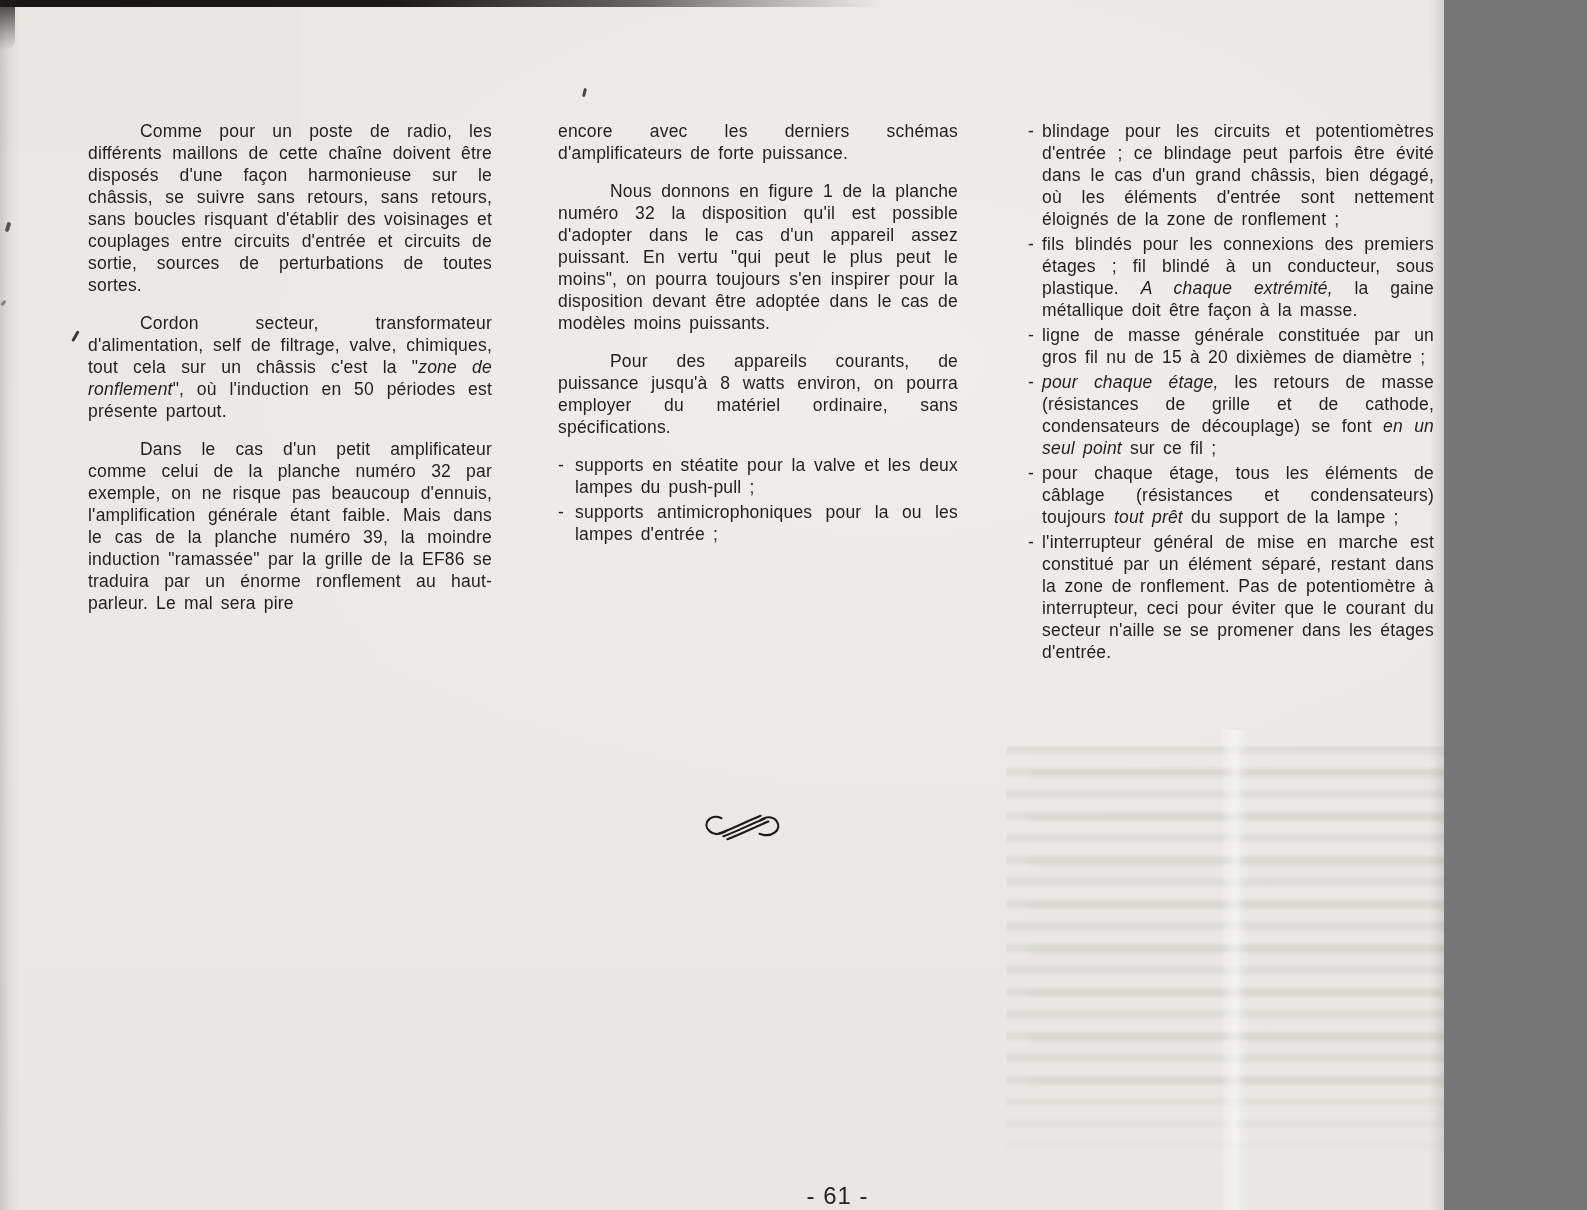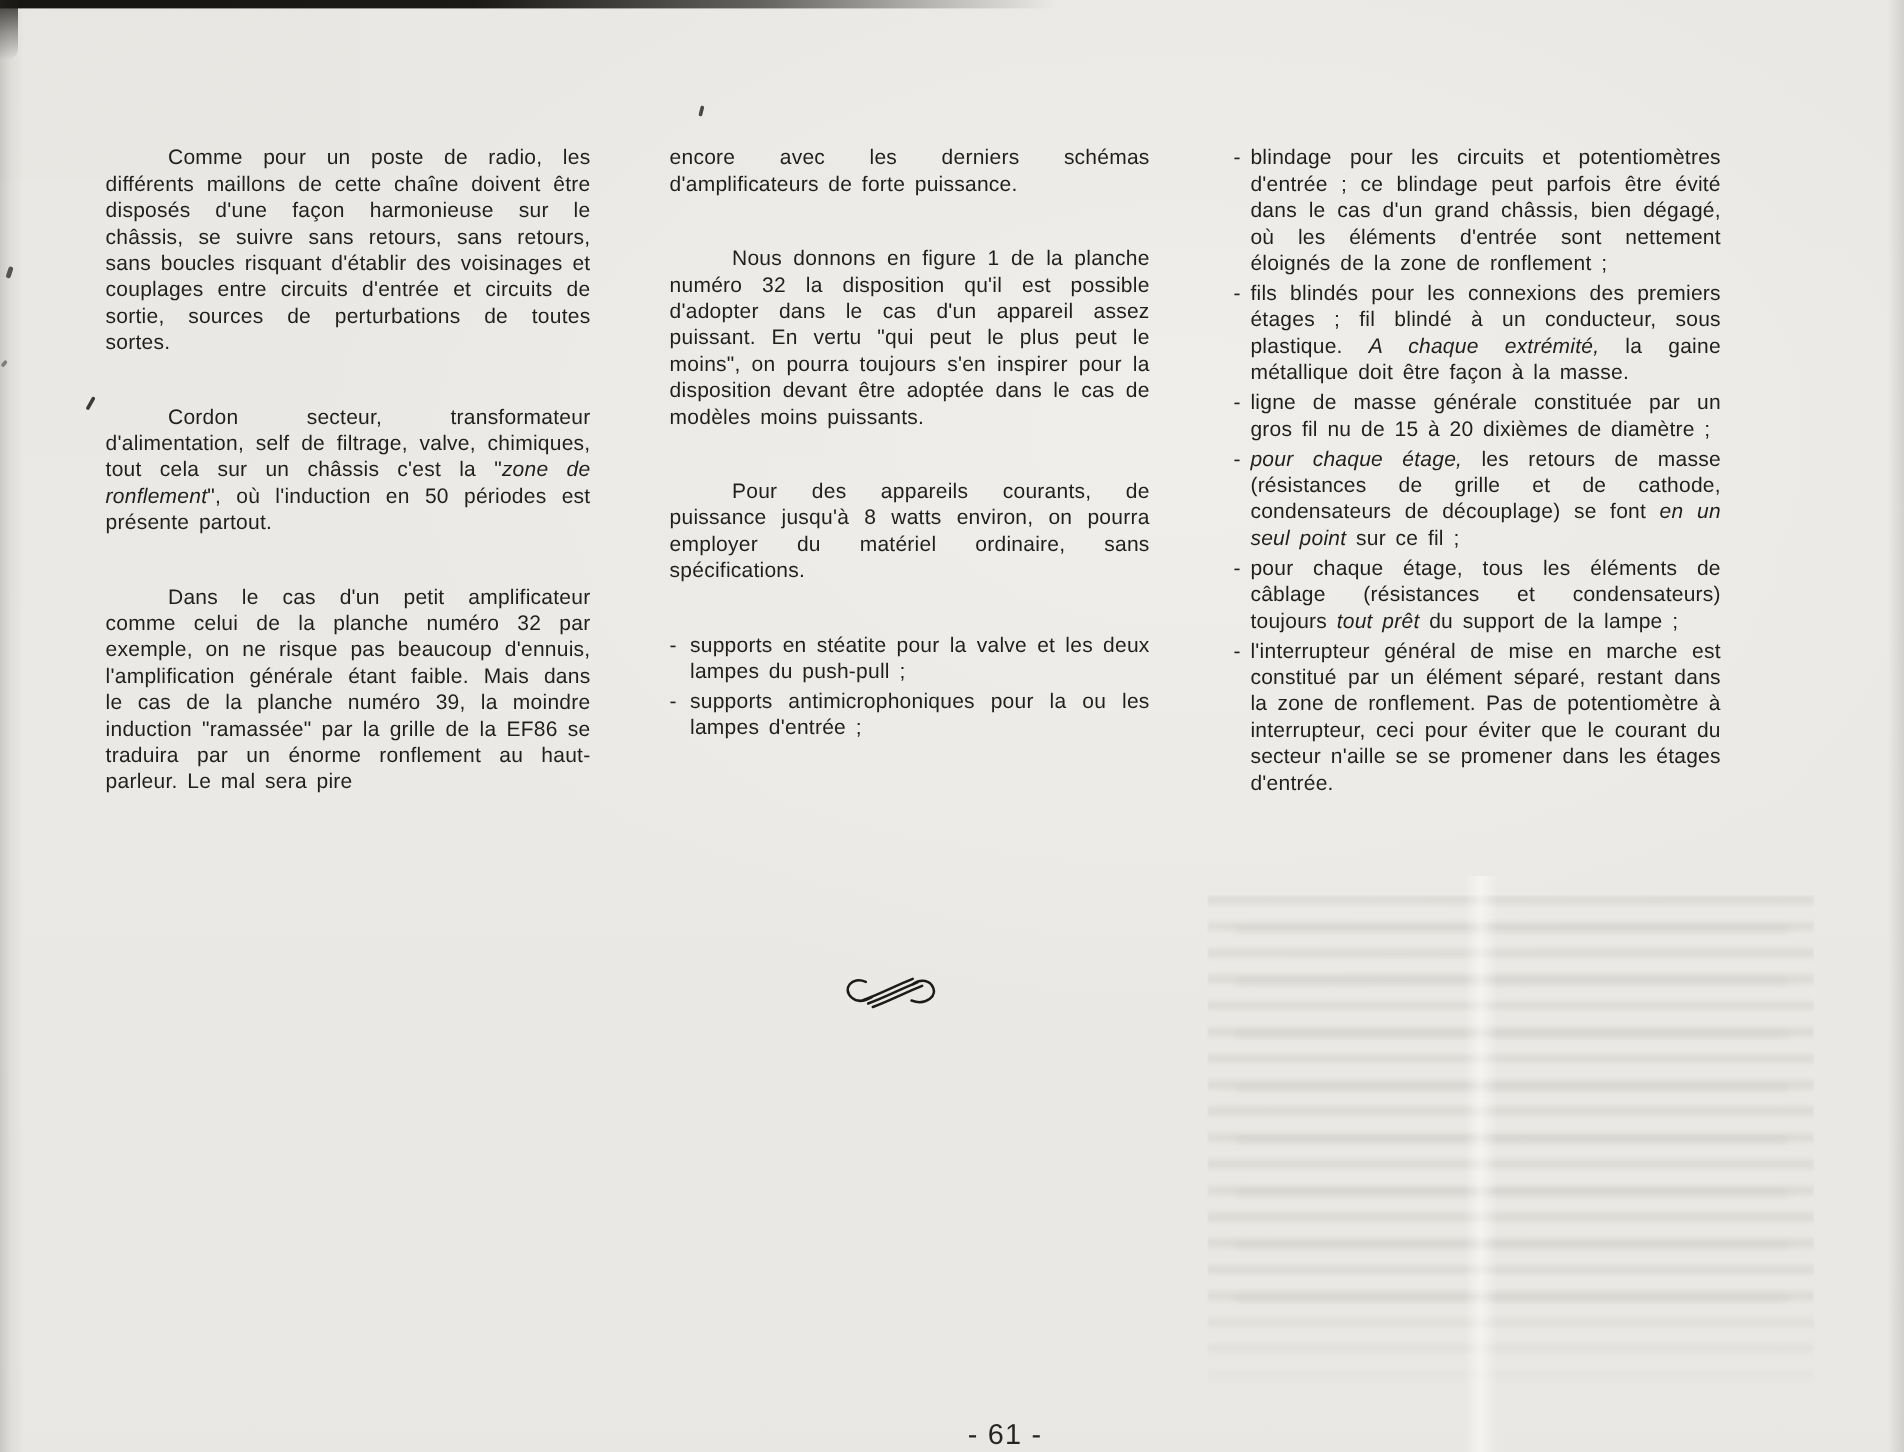--- a/index.html
+++ b/index.html
@@ -1,18 +1,18 @@
 <!DOCTYPE html>
 <html><head>
 <meta charset="utf-8">
 <style>
   html,body{margin:0;padding:0;background:#777;}
   .page{
     position:relative;
-    width:1587px;height:1210px;
+    width:1444px;height:1210px;
     overflow:hidden;
     background:
       radial-gradient(ellipse 1200px 800px at 62% 30%, #efeeea 0%, rgba(239,238,234,0) 60%),
       linear-gradient(180deg,#e9e8e4 0%, #eae9e5 55%, #e8e7e3 100%);
     font-family:"Liberation Sans", sans-serif;
     color:#201f1d;
   }
   .noise{position:absolute;inset:0;pointer-events:none;opacity:.8;}
   
   .col{
@@ -21,21 +21,21 @@
     letter-spacing:.2px;word-spacing:3px;
     text-align:justify;
   }
   .col[data-col-index="0"]{left:88px;width:404px;}
   .col[data-col-index="1"]{left:558px;width:400px;}
   .col[data-col-index="2"]{left:1028px;width:406px;}
   .block{margin:0;}
   .p{text-indent:52px;}
   .p.noind{text-indent:0;}
   .sp-none{margin-top:0;}
-  .sp-line{margin-top:40px;}
+  .sp-line{margin-top:16px;}
   .sp-small{margin-top:3px;}
   .li{position:relative;text-indent:0;}
   .col[data-col-index="1"] .li{padding-left:17px;}
   .col[data-col-index="2"] .li{padding-left:14px;}
   .li .dash{position:absolute;left:0;top:0;}
   i{font-style:italic;}
   
   .ornament{position:absolute;left:700px;top:804px;width:86px;height:44px;}
   .ornament svg{display:block;width:100%;height:100%;}
   

